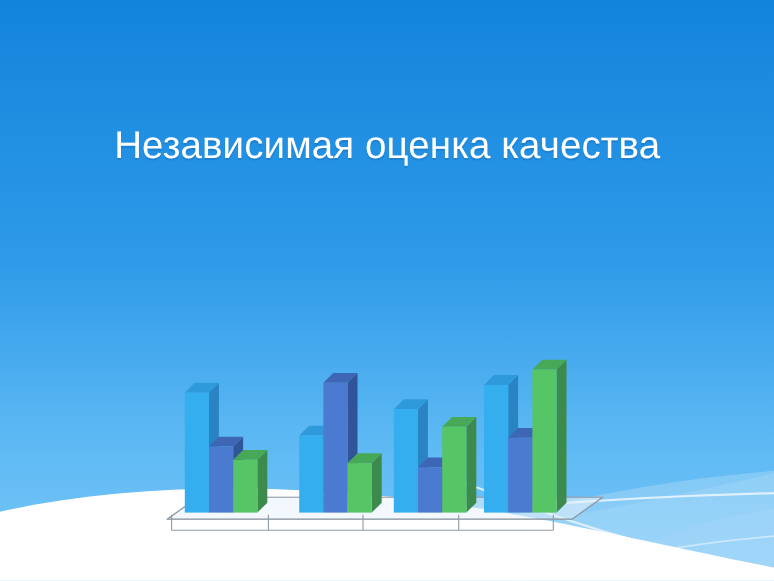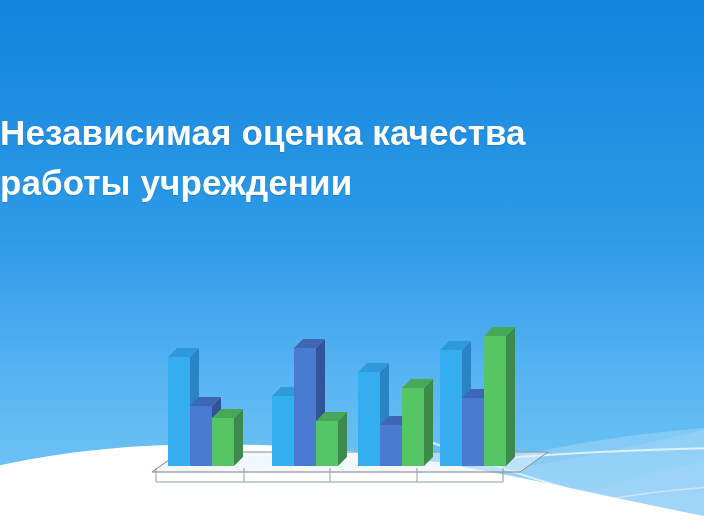--- a/index.html
+++ b/index.html
@@ -27,24 +27,25 @@
     width: 704px;
     height: 528px;
     pointer-events: none;
   }
   
   #title-block {
     position: absolute;
     left: 0;
     top: 108px;
     width: 704px;
+    text-align: center;
     color: #ffffff;
     font-size: 35px;
     line-height: 50px;
-    font-weight: bold;
+    font-weight: normal;
     letter-spacing: 0.1px;
     text-shadow: 0 1px 1px rgba(10, 70, 130, 0.22);
   }
   #title-block .tline {
     display: block;
     white-space: nowrap;
   }
   #title-block .tline.l3 {
     font-size: 34px;
     letter-spacing: -0.2px;
@@ -92,21 +93,20 @@
       <path d="M400,430 C500,470 590,500 720,524" fill="none" stroke="#e7f4fe" stroke-width="2" opacity="0.85"></path>
       <path d="M470,528 C560,505 640,492 710,487" fill="none" stroke="#ddeffd" stroke-width="1.6" opacity="0.7"></path>
 
       <path d="M-20,470 C90,442 220,438 360,452 C470,463 580,492 724,520 L724,548 L-20,548 Z" fill="#ffffff"></path>
       <path d="M-20,488 C120,462 280,460 420,478 C540,493 640,514 724,532 L724,548 L-20,548 Z" fill="#ffffff" opacity="0.95"></path>
     </g>
   </svg>
 
   <div id="title-block">
     <span class="tline l1">Независимая оценка качества</span>
-    <span class="tline l2">работы учреждении</span>
   </div>
 
   <div id="chart">
     <svg class="chart-svg" id="chart-svg" width="704" height="528" viewBox="0 0 704 528" xmlns="http://www.w3.org/2000/svg">
         <path d="M152,472 L520,472 L548,452 L180,452 Z" fill="#e8f3fc" opacity="0.55" stroke="#8f9aa3" stroke-width="1"></path>
         <path d="M180,452 L548,452" fill="none" stroke="#9aa5ae" stroke-width="1"></path>
         <path d="M152,472 L520,472" fill="none" stroke="#8f9aa3" stroke-width="1.2"></path>
         <path d="M152,472 L180,452" fill="none" stroke="#8f9aa3" stroke-width="1"></path>
         <path d="M520,472 L548,452" fill="none" stroke="#8f9aa3" stroke-width="1"></path>
         <path d="M156,468 L156,482" stroke="#8f9aa3" stroke-width="1" fill="none"></path>

